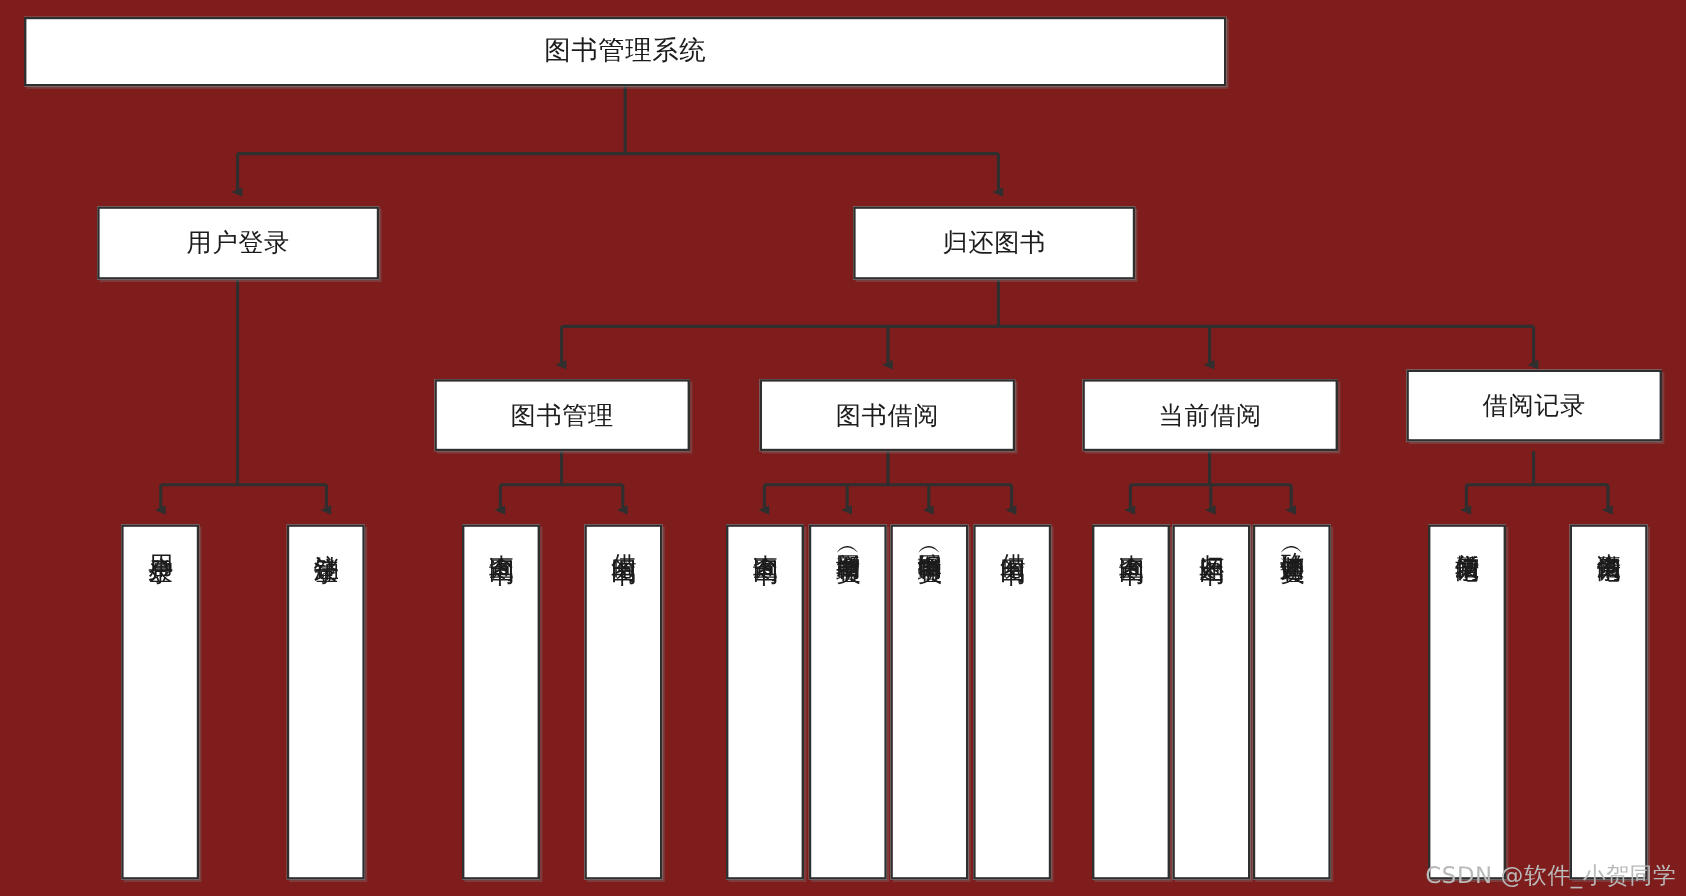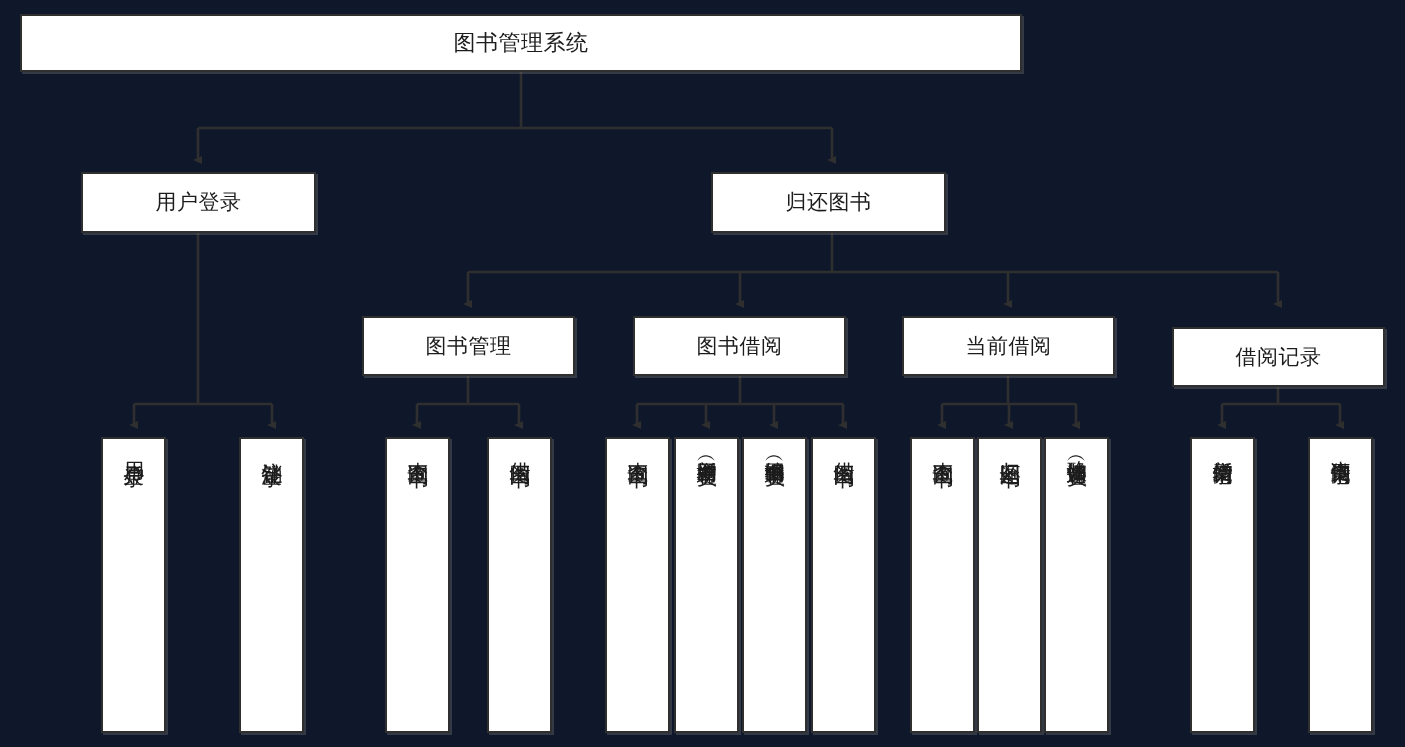--- a/index.html
+++ b/index.html
@@ -5,21 +5,21 @@
 <style>
   html,body{margin:0;padding:0;background:#ffffff;}
   body{
     font-family:"DejaVu Sans","Liberation Sans",sans-serif;
     color:#1a1a1a;
   }
   #canvas{
     position:relative;
     width:1405px;
     height:747px;
-    background:#0f172a;
+    background:#7f1d1d;
     overflow:hidden;
   }
   
   #edges{
     position:absolute;
     left:0; top:0;
     width:1405px;
     height:747px;
     pointer-events:none;
   }
@@ -149,21 +149,21 @@
   </div>
 
   <div class="node lvl3" style="left:633px;top:316px;width:213px;height:60px;">
     <span class="label">图书借阅</span>
   </div>
 
   <div class="node lvl3" style="left:902px;top:316px;width:213px;height:60px;">
     <span class="label">当前借阅</span>
   </div>
 
-  <div class="node lvl3" style="left:1172px;top:327px;width:213px;height:60px;">
+  <div class="node lvl3" style="left:1172px;top:308px;width:213px;height:60px;">
     <span class="label">借阅记录</span>
   </div>
 
   <div class="node leaf" style="left:101px;top:437px;width:65px;height:296px;">
     <span class="label">用户登录</span>
   </div>
 
   <div class="node leaf" style="left:239px;top:437px;width:65px;height:296px;">
     <span class="label">注销登录</span>
   </div>
@@ -205,14 +205,15 @@
   </div>
 
   <div class="node leaf tall" style="left:1190px;top:437px;width:65px;height:296px;">
     <span class="label">新增借阅记录</span>
   </div>
 
   <div class="node leaf tall" style="left:1308px;top:437px;width:65px;height:296px;">
     <span class="label">查询借阅记录</span>
   </div>
 
+  <div id="watermark">CSDN @软件_小贺同学</div>
 
 </div>
 
 </body></html>

